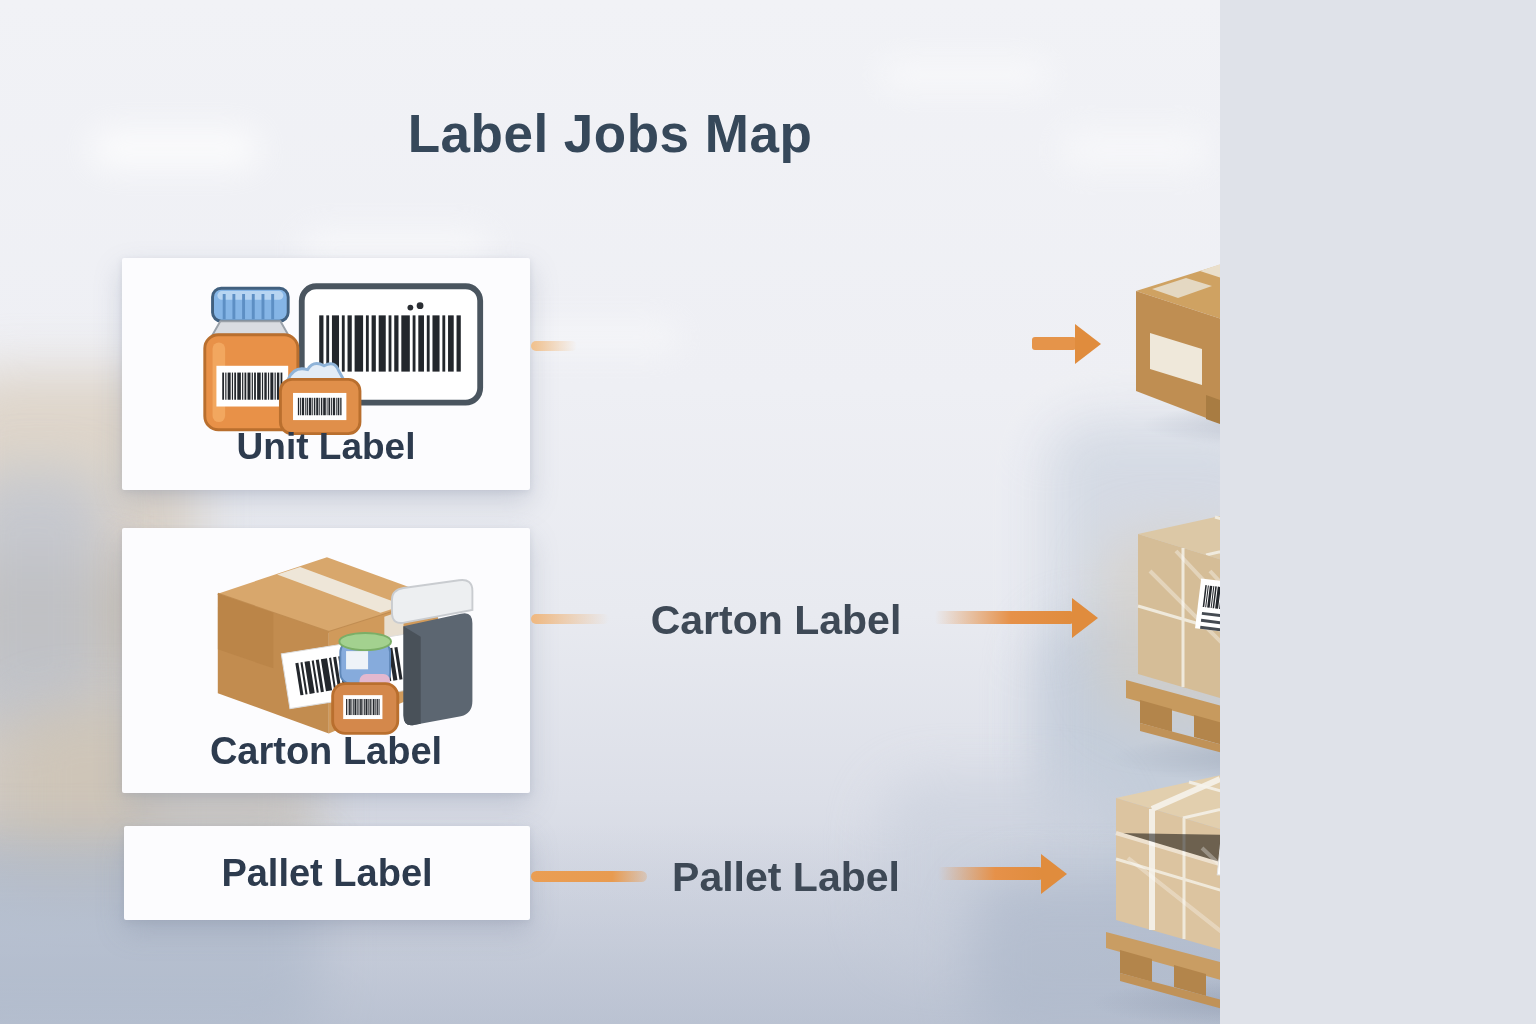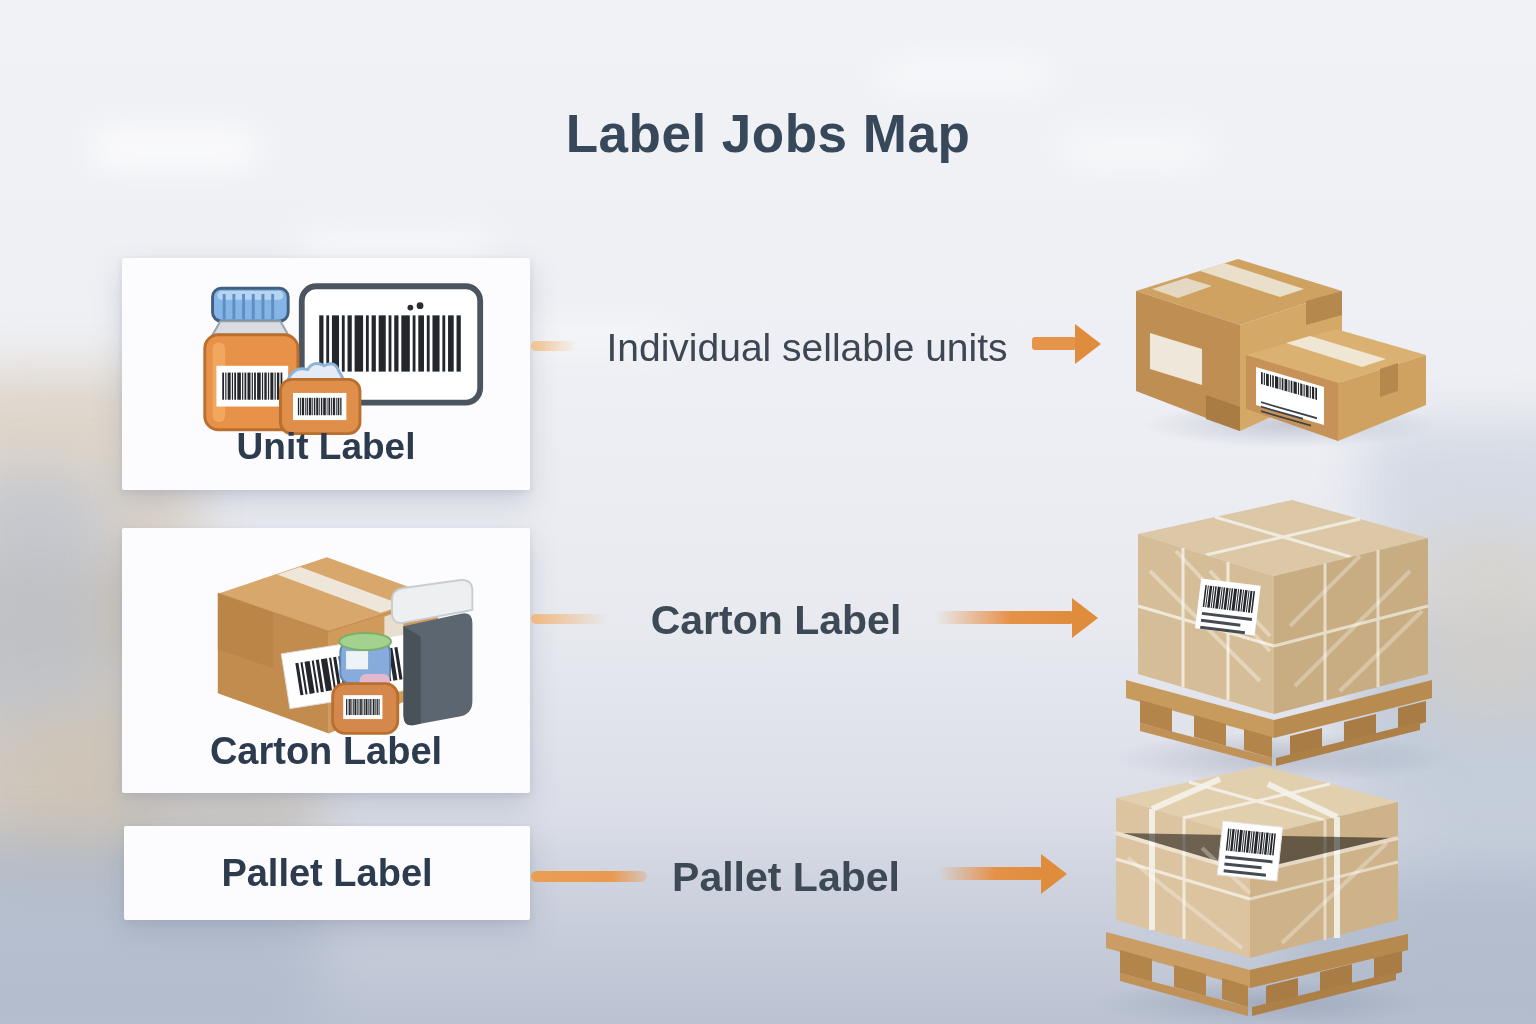--- a/index.html
+++ b/index.html
@@ -1,17 +1,17 @@
 <!DOCTYPE html>
 <html><head>
 <meta charset="utf-8">
 <style>
   html,body{margin:0;padding:0;background:#dfe2e9;}
   .canvas{
-    position:relative;width:1536px;height:1024px;overflow:hidden;
+    position:relative;width:1220px;height:1024px;overflow:hidden;
     font-family:"Liberation Sans",sans-serif;
     background:linear-gradient(180deg,#f1f2f6 0%,#eeeff4 38%,#e8eaf0 60%,#dcdfe8 78%,#cdd2de 92%,#c3c9d7 100%);
   }
   
   .blob{position:absolute;filter:blur(26px);border-radius:46px;}
   .b1{left:-52px;top:370px;width:250px;height:300px;background:#d9cdbd;opacity:.75;}
   .b2{left:-60px;top:560px;width:210px;height:330px;background:#c4b7a4;opacity:.55;}
   .b3{left:-40px;top:470px;width:150px;height:260px;background:#b4bfd2;opacity:.55;}
   .b4{left:10px;top:700px;width:310px;height:190px;background:#cec3b2;opacity:.6;}
   .b5{left:-80px;top:840px;width:400px;height:200px;background:#aab6c8;opacity:.7;}
@@ -155,21 +155,20 @@
         <path d="M126 102 q6-14 20-10 q6-10 17-4 q11-6 15 5 l5 9 z" fill="#e3ecf6" stroke="#8fb3d8" stroke-width="3"></path>
         <rect x="118" y="102" width="82" height="56" rx="12" fill="#e08f4a" stroke="#b96f2e" stroke-width="3"></rect>
         <rect x="131" y="116" width="55" height="28" fill="#ffffff"></rect>
         <use href="#bc" transform="translate(136,121) scale(0.45,0.45)"></use>
       </g>
     </svg>
     <div class="card-label">Unit Label</div>
   </div>
 
   <div class="stub stub1"></div>
-  <div class="flow-text flow-text1">Individual sellable units</div>
   <div class="arrow arrow1"></div>
 
   <div class="gshadow sh1"></div>
   <svg class="target t1" width="320" height="200" viewBox="0 0 320 200">
     <g>
       <polygon points="8,46 110,14 214,46 112,80" fill="#cfa262"></polygon>
       <polygon points="72,26 96,18 176,44 152,52" fill="#eadfcb"></polygon>
       <polygon points="24,44 58,33 84,41 50,53" fill="#e4d8c2"></polygon>
       <polygon points="8,46 112,80 112,186 8,146" fill="#bf8e52"></polygon>
       <polygon points="22,88 74,104 74,140 22,124" fill="#efe8da"></polygon>

